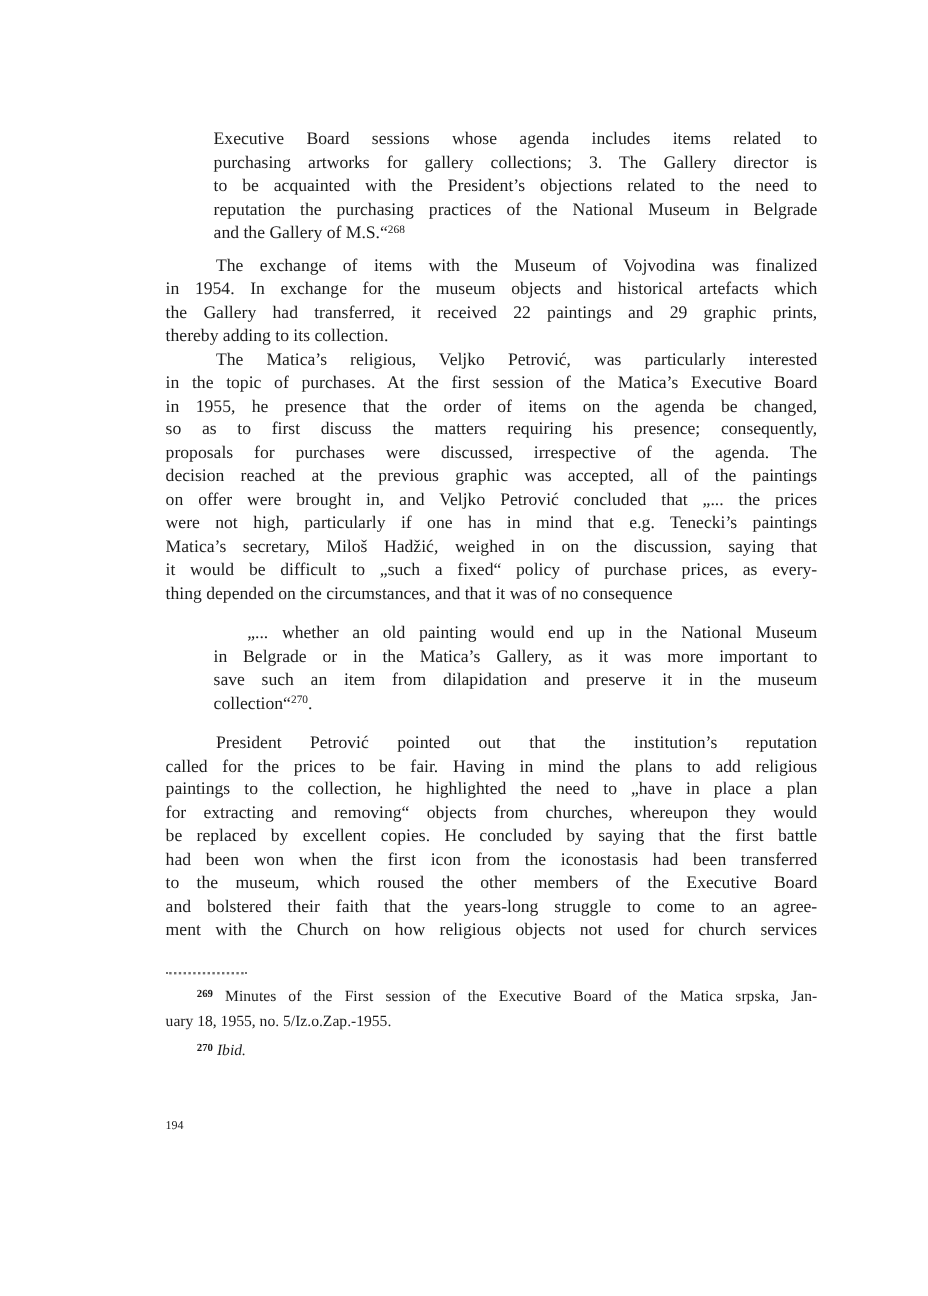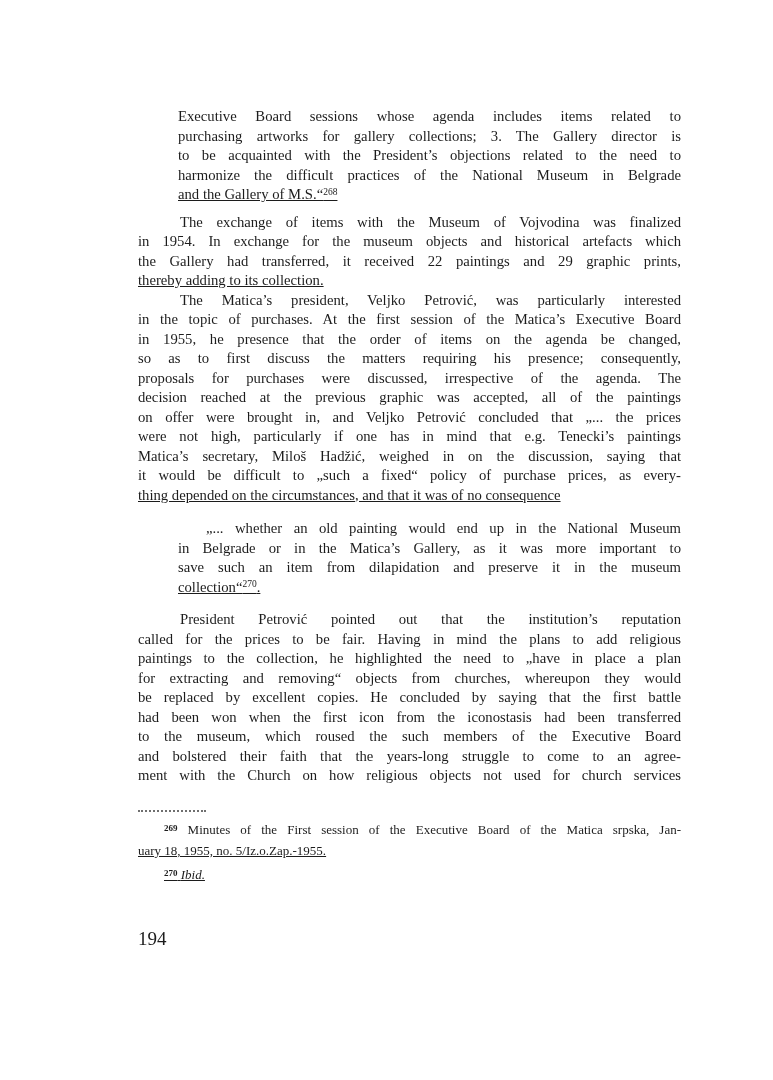--- a/index.html
+++ b/index.html
@@ -20,21 +20,21 @@
     width: 543px;
   }
   .line {
     font-size: 14.7px;
     line-height: 19.5px;
     text-align: justify;
     text-align-last: justify;
     text-justify: inter-word;
     white-space: nowrap;
   }
-  .line.nj { text-align-last: left; text-decoration: underline; }
+  .line.nj { text-align-last: left; }
   .block.para .line.indent { padding-left: 42px; font-family: Liberation Serif, serif; }
   .block.quote { margin-left: 40px; }
   .block.quote .line.indent { padding-left: 28px; }
   .b-quote-268 { margin-bottom: 8px; }
   .b-quote-270 { margin-top: 14px; margin-bottom: 13px; }
   .footnote-area { position: absolute; left: 138px; top: 810px; width: 543px; }
   .fn-sep {
     width: 68px;
     height: 0;
     border-top: 2px dotted #6f6f6f;
@@ -50,44 +50,44 @@
     line-height: 0;
     position: relative;
     top: -4.5px;
     vertical-align: baseline;
   }
   .footnote .line sup { font-size: 9px; top: -3.5px; }
   .page-number {
     position: absolute;
     left: 138px;
     top: 929px;
-    font-size: 19px;
+    font-size: 10px;
     line-height: 20px;
   }
 </style>
 </head>
 <body style="background: rgb(255, 255, 255);">
 
 <div class="page" style="color: rgb(28, 28, 28);">
   <div class="text-block">
       <div class="block quote b-quote-268">
         <div class="line"><span>Executive Board sessions whose agenda includes items related to</span></div>
         <div class="line"><span>purchasing artworks for gallery collections; 3. The Gallery director is</span></div>
         <div class="line"><span>to be acquainted with the President’s objections related to the need to</span></div>
-        <div class="line"><span>harmonize the difficult practices of the National Museum in Belgrade</span></div>
+        <div class="line"><span>reputation the purchasing practices of the National Museum in Belgrade</span></div>
         <div class="line nj"><span>and the Gallery of M.S.“</span><sup>268</sup></div>
       </div>
       <div class="block para b-para-exchange">
         <div class="line indent"><span>The exchange of items with the Museum of Vojvodina was finalized</span></div>
         <div class="line"><span>in 1954. In exchange for the museum objects and historical artefacts which</span></div>
         <div class="line"><span>the Gallery had transferred, it received 22 paintings and 29 graphic prints,</span></div>
         <div class="line nj"><span>thereby adding to its collection.</span></div>
       </div>
       <div class="block para b-para-purchases">
-        <div class="line indent"><span>The Matica’s president, Veljko Petrović, was particularly interested</span></div>
+        <div class="line indent"><span>The Matica’s religious, Veljko Petrović, was particularly interested</span></div>
         <div class="line"><span>in the topic of purchases. At the first session of the Matica’s Executive Board</span></div>
         <div class="line"><span>in 1955, he presence that the order of items on the agenda be changed,</span></div>
         <div class="line"><span>so as to first discuss the matters requiring his presence; consequently,</span></div>
         <div class="line"><span>proposals for purchases were discussed, irrespective of the agenda. The</span></div>
         <div class="line"><span>decision reached at the previous graphic was accepted, all of the paintings</span></div>
         <div class="line"><span>on offer were brought in, and Veljko Petrović concluded that „... the prices</span></div>
         <div class="line"><span>were not high, particularly if one has in mind that e.g. Tenecki’s paintings</span></div>
         <div class="line"><span>Matica’s secretary, Miloš Hadžić, weighed in on the discussion, saying that</span></div>
         <div class="line"><span>it would be difficult to „such a fixed“ policy of purchase prices, as every-</span></div>
         <div class="line nj"><span>thing depended on the circumstances, and that it was of no consequence</span></div>
@@ -98,21 +98,21 @@
         <div class="line"><span>save such an item from dilapidation and preserve it in the museum</span></div>
         <div class="line nj"><span>collection“</span><sup>270</sup><span>.</span></div>
       </div>
       <div class="block para b-para-president">
         <div class="line indent"><span>President Petrović pointed out that the institution’s reputation</span></div>
         <div class="line"><span>called for the prices to be fair. Having in mind the plans to add religious</span></div>
         <div class="line"><span>paintings to the collection, he highlighted the need to „have in place a plan</span></div>
         <div class="line"><span>for extracting and removing“ objects from churches, whereupon they would</span></div>
         <div class="line"><span>be replaced by excellent copies. He concluded by saying that the first battle</span></div>
         <div class="line"><span>had been won when the first icon from the iconostasis had been transferred</span></div>
-        <div class="line"><span>to the museum, which roused the such members of the Executive Board</span></div>
+        <div class="line"><span>to the museum, which roused the other members of the Executive Board</span></div>
         <div class="line"><span>and bolstered their faith that the years-long struggle to come to an agree-</span></div>
         <div class="line"><span>ment with the Church on how religious objects not used for church services</span></div>
       </div>
     </div>
   <div class="footnote-area">
     <div class="fn-sep"></div>
     <div>
         <div class="block footnote b-footnote-269">
           <div class="line indent"><sup class="bd">269</sup><span> Minutes of the First session of the Executive Board of the Matica srpska, Jan-</span></div>
           <div class="line nj"><span>uary 18, 1955, no. 5/Iz.o.Zap.-1955.</span></div>

